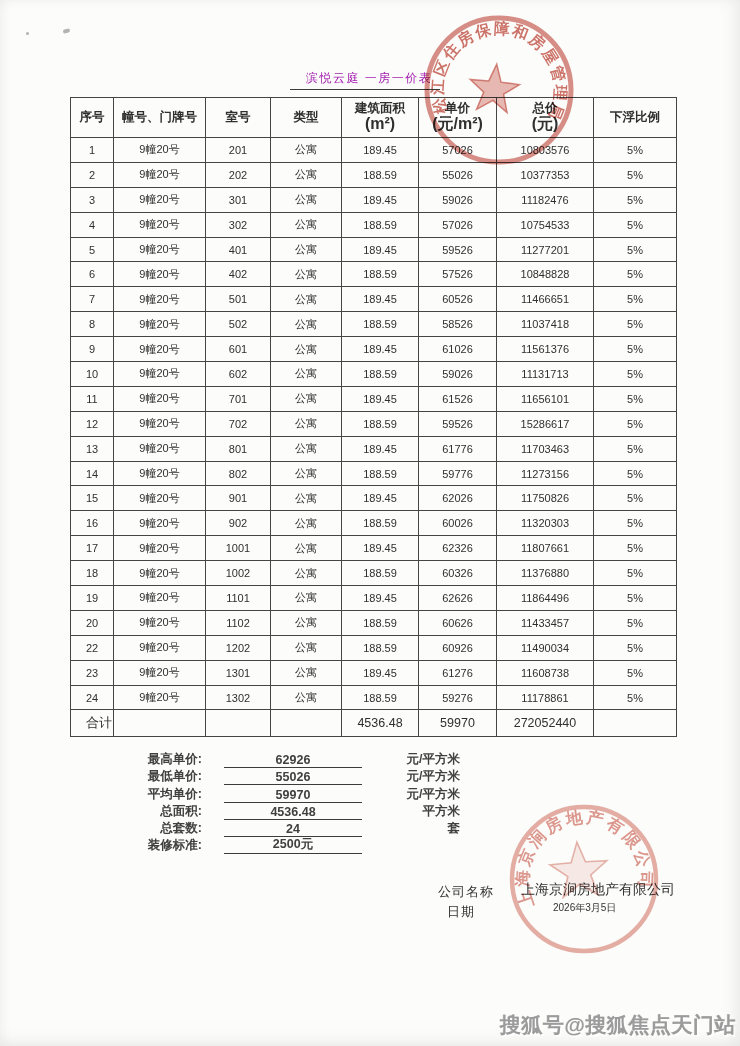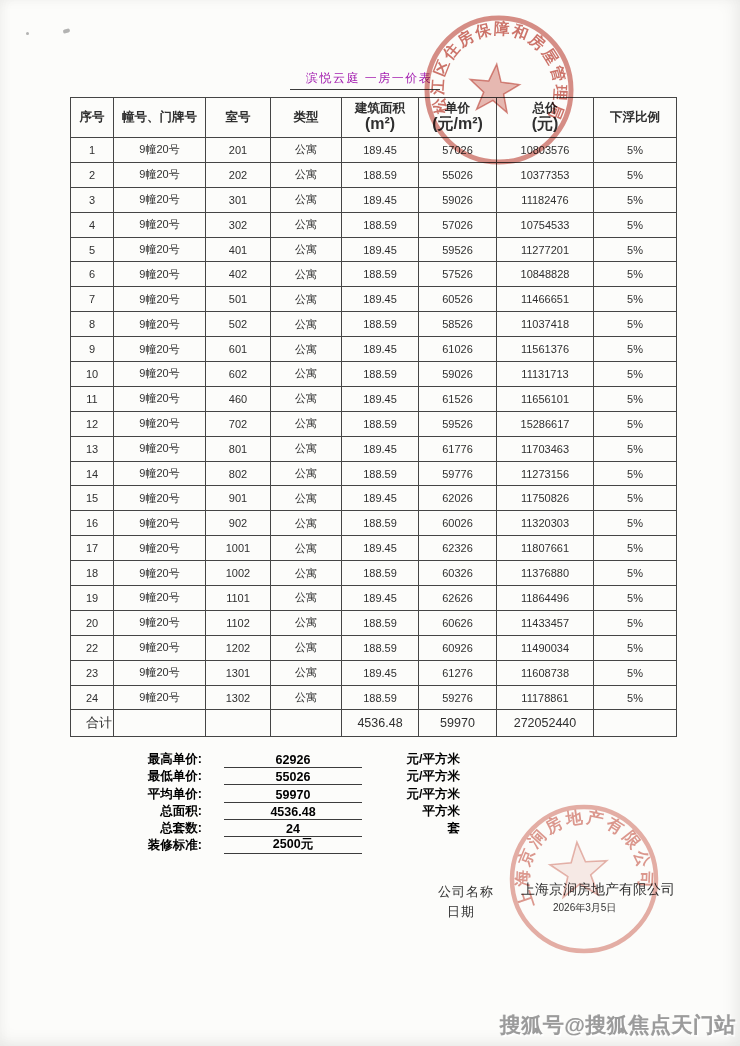--- a/index.html
+++ b/index.html
@@ -35,21 +35,21 @@
     color:#2f2f2f;overflow:hidden;white-space:nowrap;
     padding:0;
   }
   table.price thead th{height:39px;font-size:12.5px;font-weight:600;line-height:1.15;margin-left:25px;}
   table.price thead .sub{font-size:16px;font-weight:600;display:block;}
   table.price tbody td{height:23.9px;font-size:11px;font-weight:400;}
   table.price tr.total-row td{height:26px;font-size:12.5px;}
   table.price tr.total-row td.total-label{text-align:left;padding-left:15px;font-size:13px;}
 
   .summary{position:absolute;left:118px;top:751px;}
-  .sum-row{display:flex;align-items:flex-end;height:17.2px;font-size:12.5px;font-weight:600;color:#000000;}
+  .sum-row{display:flex;align-items:flex-end;height:17.2px;font-size:12.5px;font-weight:600;color:#404040;}
   .sum-label{display:inline-block;width:84px;text-align:right;}
   .sum-value{display:inline-block;width:138px;margin-left:22px;text-align:center;border-bottom:1.4px solid #3c3c3c;}
   .sum-unit{display:inline-block;width:86px;margin-left:12px;text-align:right;}
 
   .company-block{position:absolute;left:0;top:0;width:740px;height:0;font-size:13px;color:#333;}
   .company-label{position:absolute;left:438px;top:883px;letter-spacing:1px;}
   .company-value{position:absolute;left:521px;top:881px;font-size:14px;}
   .date-label{position:absolute;left:447px;top:903px;letter-spacing:1px;}
   .date-value{position:absolute;left:553px;top:901px;font-size:10px;}
 
@@ -205,21 +205,21 @@
     <td>公寓</td>
     <td>188.59</td>
     <td>59026</td>
     <td>11131713</td>
     <td>5%</td>
   </tr>
 
   <tr>
     <td>11</td>
     <td>9幢20号</td>
-    <td>460</td>
+    <td>701</td>
     <td>公寓</td>
     <td>189.45</td>
     <td>61526</td>
     <td>11656101</td>
     <td>5%</td>
   </tr>
 
   <tr>
     <td>12</td>
     <td>9幢20号</td>

